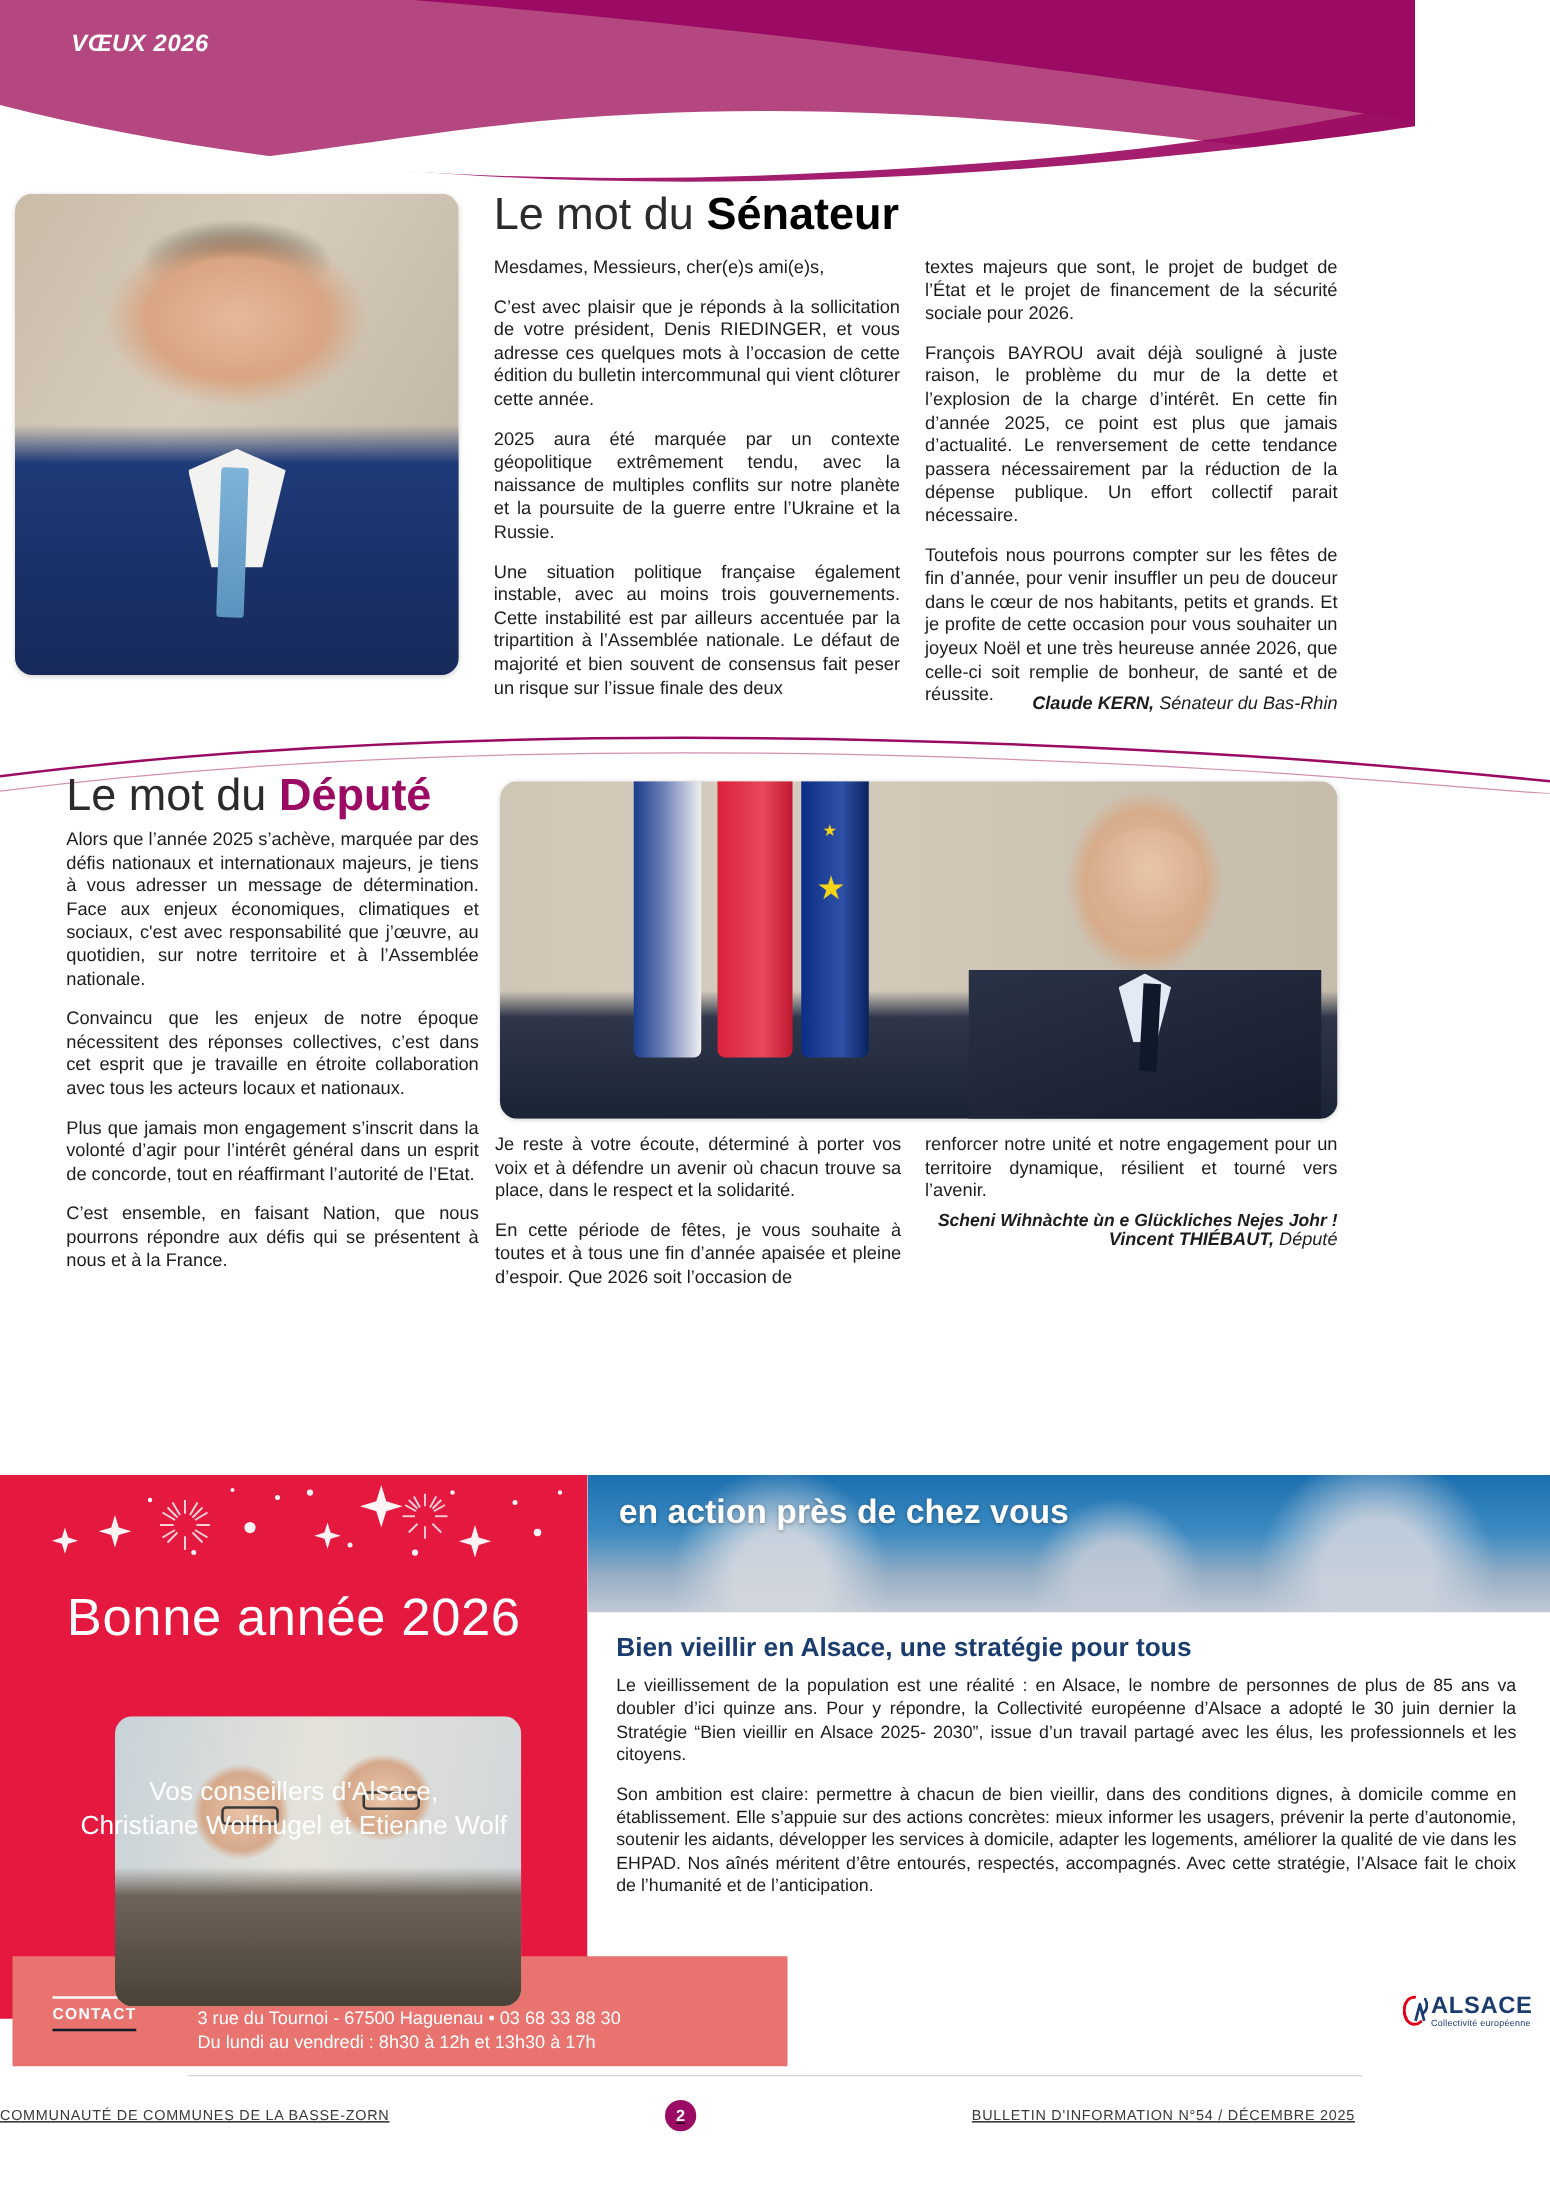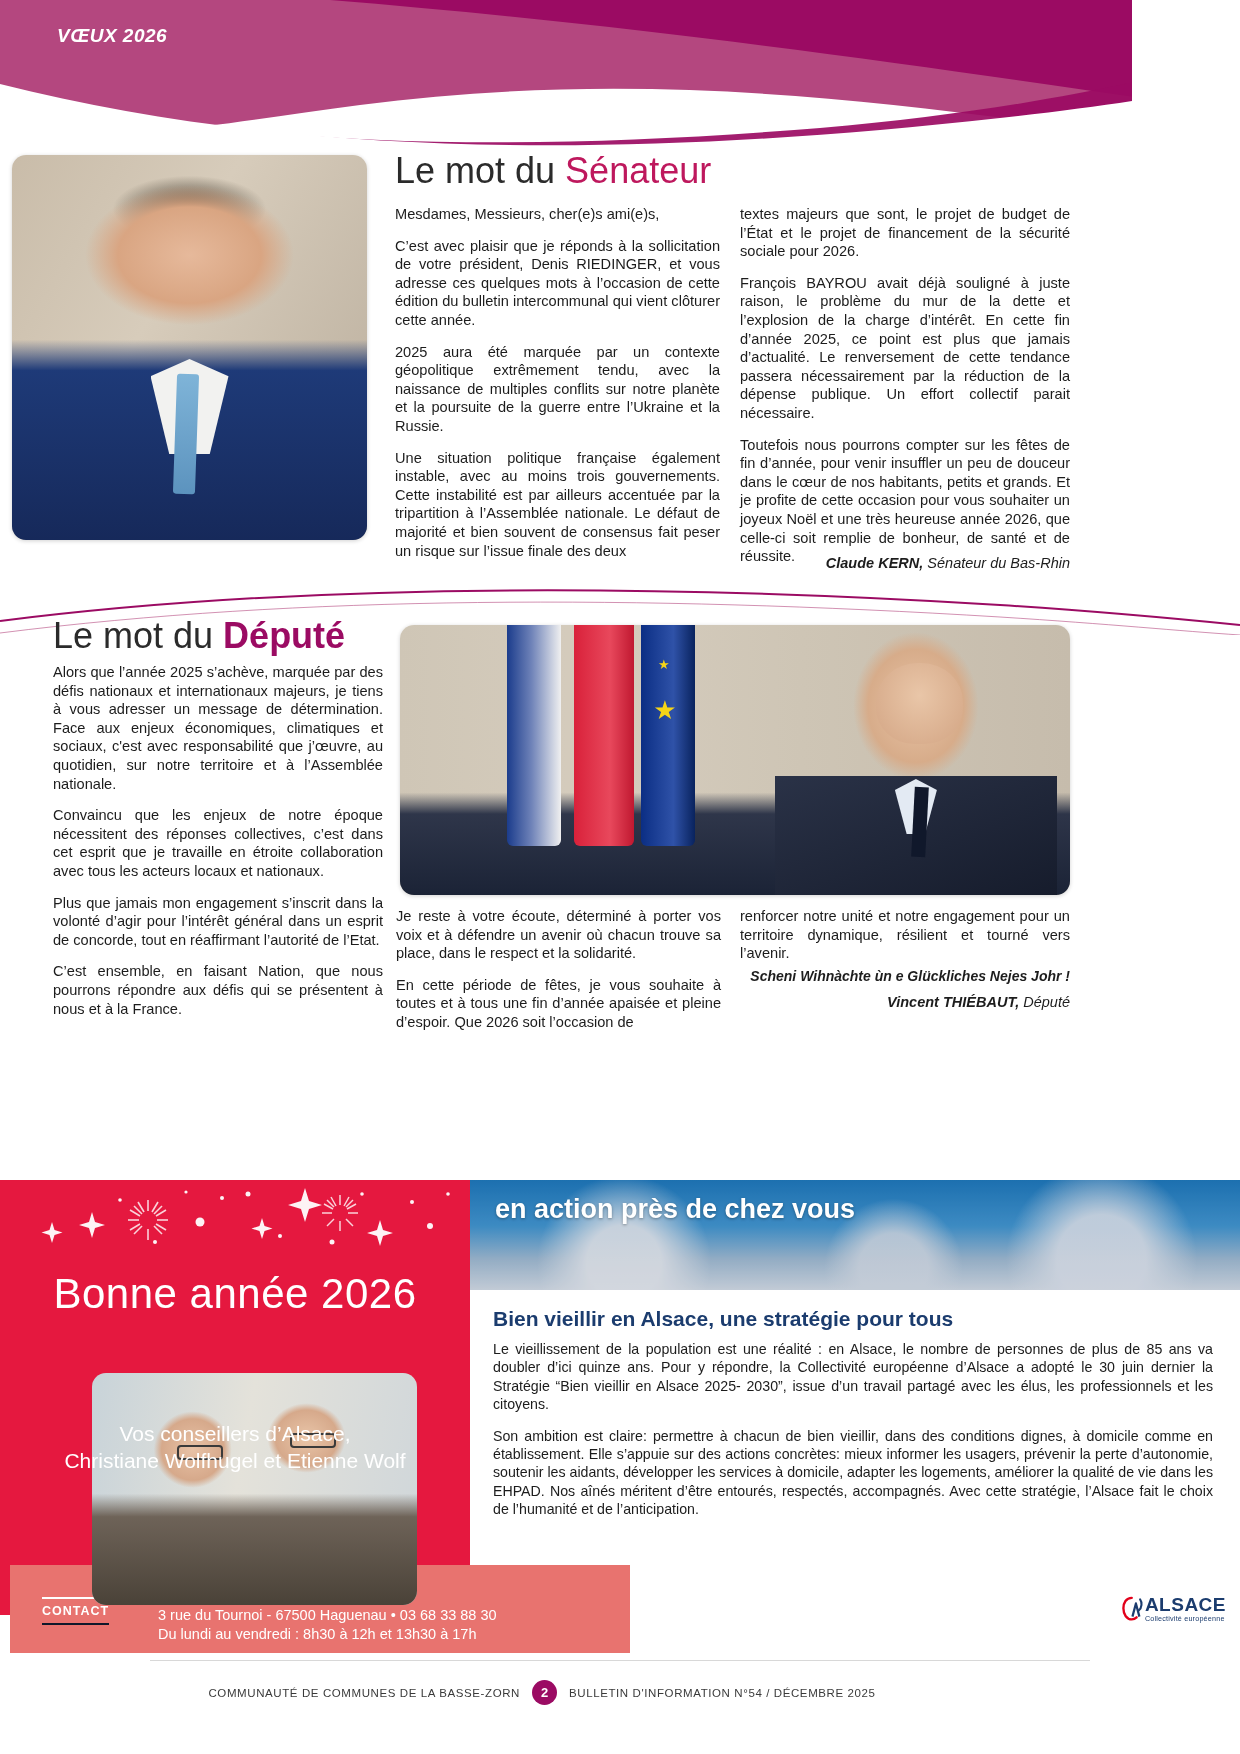--- a/index.html
+++ b/index.html
@@ -23,21 +23,21 @@
   .senator { position:absolute; left:0; top:150px; width:1240px; height:450px; }
   .sen-photo {
     position:absolute; left:12px; top:5px; width:355px; height:385px;
     border-radius:14px; overflow:hidden;
     box-shadow:0 1px 4px rgba(0,0,0,.18);
   }
   .sen-title {
     position:absolute; left:395px; top:0px;
     font-size:36px; color:#2b2b2b; white-space:nowrap;
   }
-  .sen-title b { color:#be185d; font-weight:normal; }
+  .sen-title b { color:#000000; font-weight:bold; }
   .sen-col-l { position:absolute; left:395px; top:55px; width:325px; }
   .sen-col-r { position:absolute; left:740px; top:55px; width:330px; }
   .sen-sign {
     position:absolute; left:500px; top:405px; width:570px;
     text-align:right; font-size:14.5px; font-style:italic; color:#1d1d1d;
   }
   .sen-sign b { font-weight:bold; }
 
   
   .divider { position:absolute; left:0; top:575px; width:1240px; height:60px; overflow:hidden; }
@@ -54,21 +54,21 @@
     position:absolute; left:400px; top:10px; width:670px; height:270px;
     border-radius:14px; overflow:hidden; box-shadow:0 1px 4px rgba(0,0,0,.18);
   }
   .dep-col-2 { position:absolute; left:396px; top:292px; width:325px; }
   .dep-col-3 { position:absolute; left:740px; top:292px; width:330px; }
   .dep-sign {
     position:absolute; left:500px; top:353px; width:570px;
     text-align:right; font-size:14px; color:#1d1d1d;
   }
   .dep-sign .alsatian { font-style:italic; font-weight:bold; font-size:14px;text-align:right; }
-  .dep-sign .who { font-style:italic; margin-top:10px; font-size:14.5px; }
+  .dep-sign .who { font-style:italic; font-size:14.5px; }
   .dep-sign .who b { font-weight:bold; }
 
   
   .bt { font-size:14.6px; line-height:18.6px; color:#1c1c1c; text-align:justify; }
   .bt p { margin-bottom:13px; }
   .bt p:last-child { margin-bottom:0; }
 
   
   .redpanel {
     position:absolute; left:0px; top:1180px; width:470px; height:435px;
@@ -128,21 +128,21 @@
   .logo-txt .big { font-size:19px; font-weight:bold; color:#1B3C6E; letter-spacing:.5px; line-height:19px;}
   .logo-txt .small { font-size:7.2px; color:#1B3C6E; letter-spacing:.2px; }
 
   
   .footer {
     position:absolute; left:0; top:1660px; width:1240px; height:60px;
   }
   .footer-line { position:absolute; left:150px; top:0; width:940px; height:1px; background:#d8d8d8; }
   .footer-row {
     position:absolute; left:0; top:20px; width:1084px;
-    display:flex; align-items:center; justify-content:center; gap:12px;
+    display:flex; align-items:center; justify-content:space-between; gap:12px;text-decoration:underline;
   }
   .footer-txt { font-size:11.5px; letter-spacing:.6px; color:#3a3a3a; }
   .pagenum {
     width:25px; height:25px; border-radius:50%;
     background:#9B0B63; color:#fff; font-size:13px; font-weight:bold;
     display:flex; align-items:center; justify-content:center;
   }
 
   
   .ph-sen {

